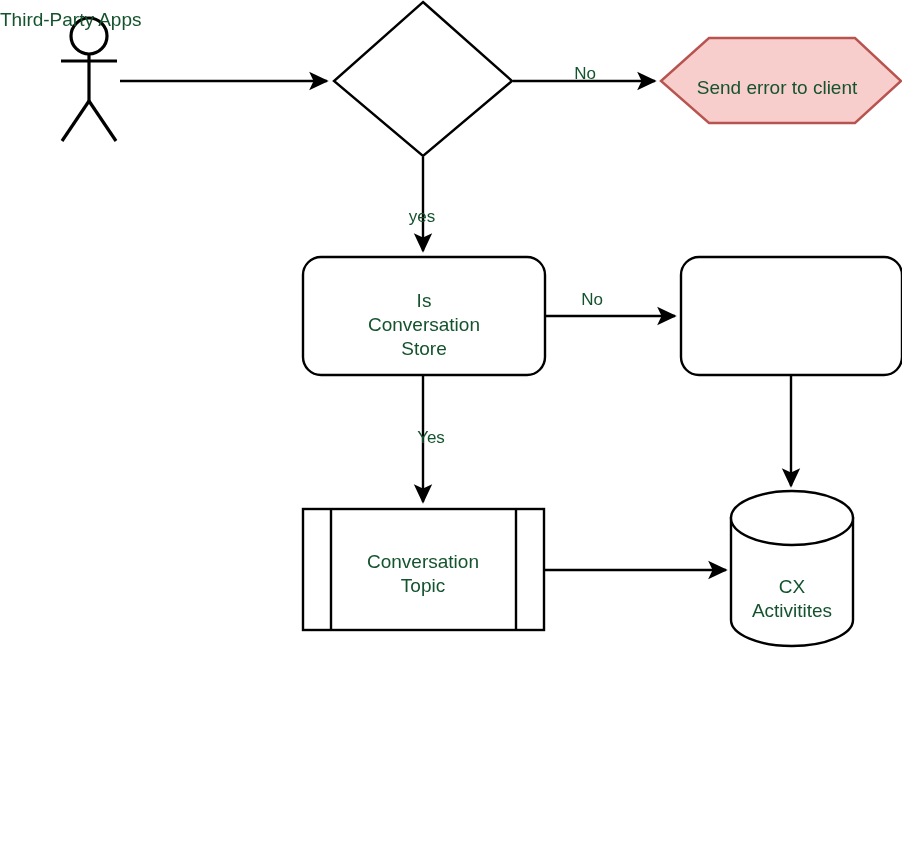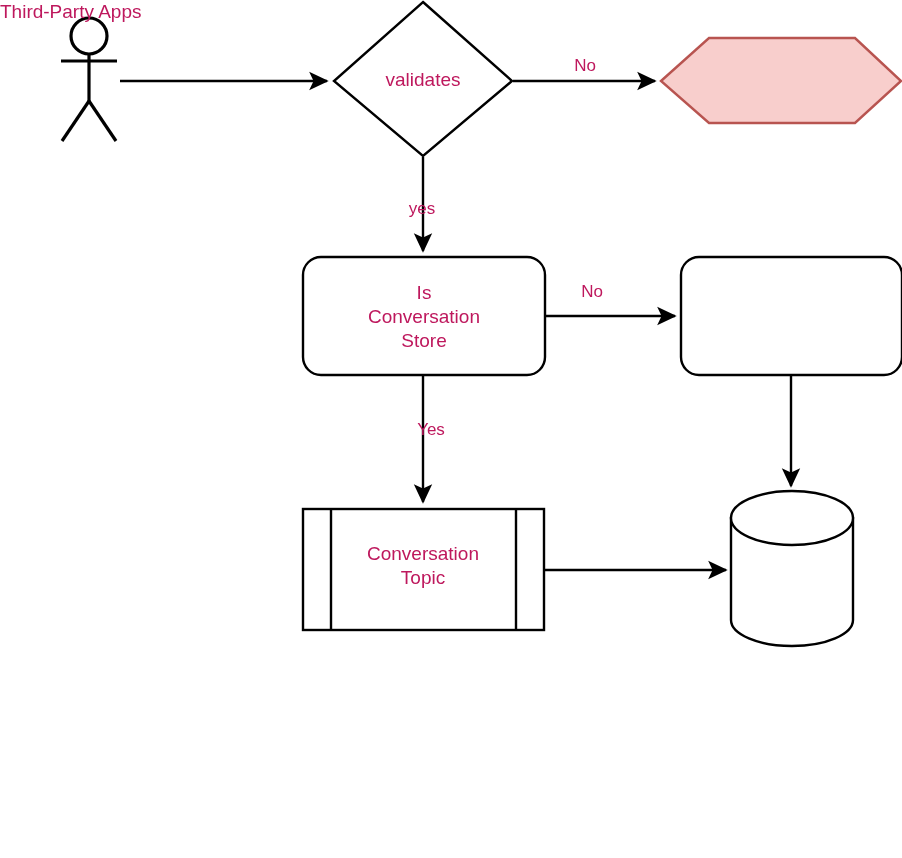--- a/index.html
+++ b/index.html
@@ -23,25 +23,26 @@
     left: 0;
     top: 0;
     width: 902px;
     height: 858px;
   }
   .node-label,
   .edge-label,
   .actor-label {
     position: absolute;
     font-family: "Liberation Sans", sans-serif;
-    color: #be185d;
+    color: #14532d;
     text-align: center;
     line-height: 1.25;
     white-space: pre-line;
     pointer-events: none;
+    margin-top: 8px;
     -webkit-font-smoothing: antialiased;
   }
   .node-label {
     font-size: 19px;
   }
   .edge-label {
     font-size: 17px;
   }
   .actor-label {
     font-size: 19px;
@@ -108,31 +109,33 @@
     <g fill="#ffffff" stroke="#000000" stroke-width="2.4">
       <path d="M 731 518 L 731 620
                A 61 26 0 0 0 853 620
                L 853 518 Z"></path>
       <ellipse cx="792" cy="518" rx="61" ry="27"></ellipse>
     </g>
   </svg>
 
   <div class="actor-label">Third-Party Apps</div>
 
-  <div class="node-label lbl-validates">validates</div>
 
+  <div class="node-label lbl-senderror">Send error to client</div>
 
   <div class="node-label lbl-isconv">Is
 Conversation
 Store</div>
 
 
   <div class="node-label lbl-convtopic">Conversation
 Topic</div>
 
+  <div class="node-label lbl-cx">CX
+Activitites</div>
 
   <div class="edge-label lbl-no1">No</div>
 
   <div class="edge-label lbl-yes1">yes</div>
 
   <div class="edge-label lbl-no2">No</div>
 
   <div class="edge-label lbl-yes2">Yes</div>
 
 </div>

